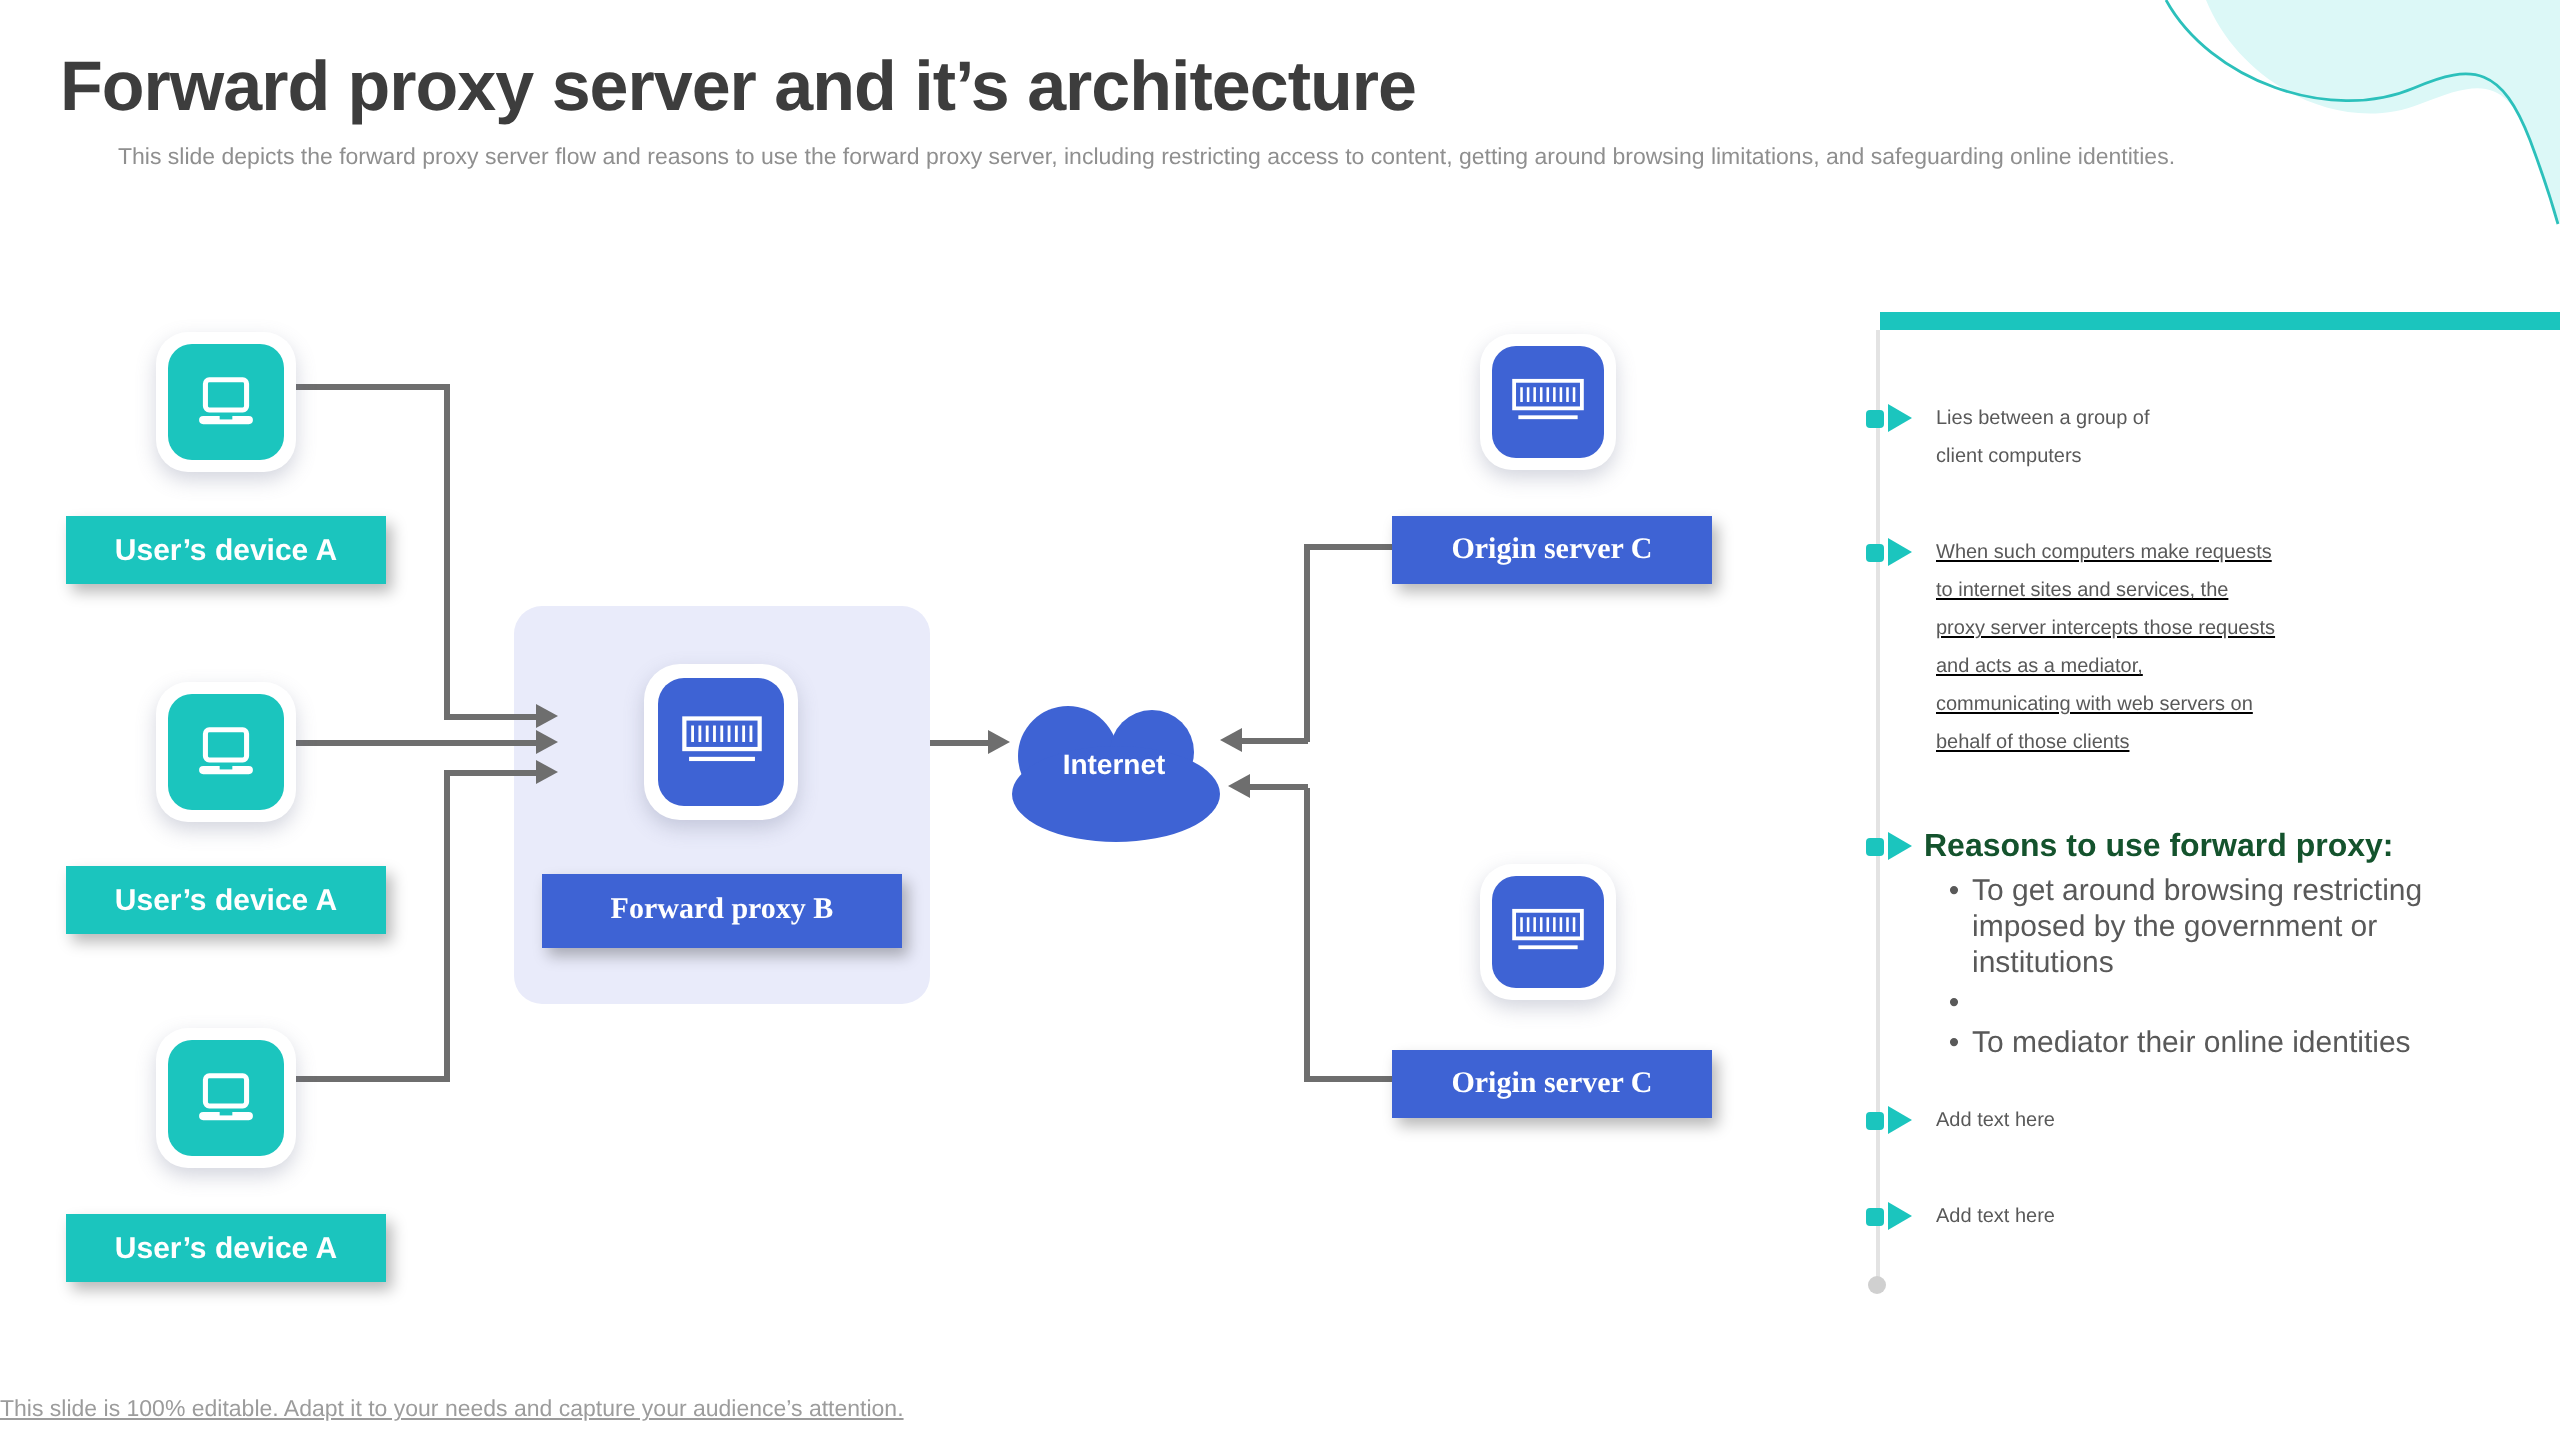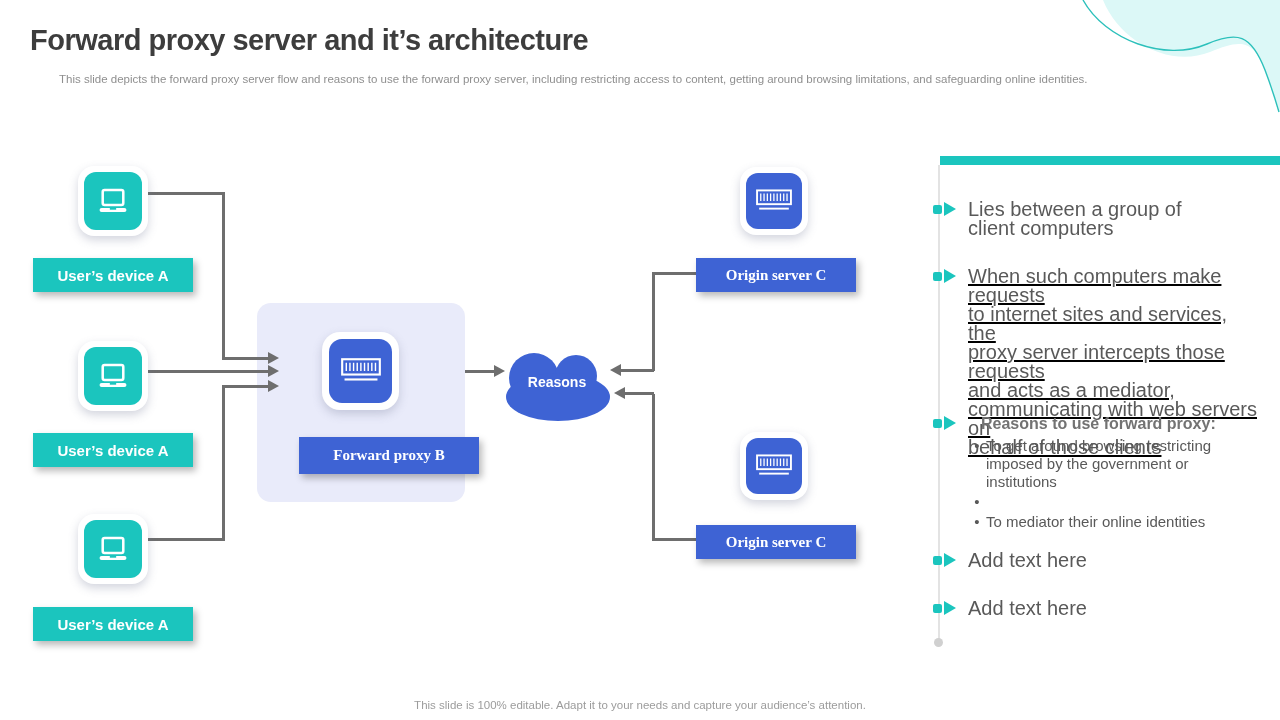--- a/index.html
+++ b/index.html
@@ -1,24 +1,24 @@
 <!DOCTYPE html>
 <html style="--teal: #1BC5BE; --teal_light: #DCF8F7; --teal_stroke: #2CC0BB; --blue: #3E63D4; --lavender: #E9EBFA; --connector: #6E6E6E; --title_text: #3D3D3D; --body_text: #595959; --muted_text: #8F8F8F; --line_gray: #E3E3E3;"><head>
 <meta charset="utf-8">
 <style>
   html,body{margin:0;padding:0;background:#fff;}
   #slide{position:relative;width:1280px;height:720px;background:#fff;overflow:hidden;
          font-family:"Liberation Sans", sans-serif;}
   .abs{position:absolute;}
 
   
-  #title{left:30px;top:24px;font-size:29px;font-weight:700;letter-spacing:-0.5px;
+  #title{left:30px;top:24px;font-size:35px;font-weight:700;letter-spacing:-0.5px;
          color:var(--title_text,#3D3D3D);white-space:nowrap;}
   #subtitle{left:30px;top:73px;font-size:11.5px;color:var(--muted_text,#8F8F8F);white-space:nowrap;margin-left:29px;}
-  #footer{left:0;top:699px;width:100%;text-align:center;font-size:11.5px;color:#9C9C9C;}
+  #footer{left:0;top:699px;width:100%;font-size:11.5px;color:#9C9C9C;text-decoration:underline;}
 
   
   .seg{position:absolute;background:var(--connector,#6E6E6E);}
   .arr-r{position:absolute;width:0;height:0;border-top:6.5px solid transparent;
          border-bottom:6.5px solid transparent;border-left:11px solid var(--connector,#6E6E6E);}
   .arr-l{position:absolute;width:0;height:0;border-top:6.5px solid transparent;
          border-bottom:6.5px solid transparent;border-right:11px solid var(--connector,#6E6E6E);}
 
   
   .card{position:absolute;background:#fff;border-radius:16px;z-index:3;
@@ -42,23 +42,23 @@
   
   #panel-bar{left:940px;top:156px;width:340px;height:9px;background:var(--teal,#1BC5BE);}
   #panel-line{left:938px;top:165px;width:2px;height:479px;background:var(--line_gray,#E3E3E3);}
   #panel-dot{left:934px;top:638px;width:9px;height:9px;border-radius:50%;background:#D0D0D0;}
 
   .bullet-row{position:absolute;left:933px;display:flex;align-items:flex-start;width:325px;}
   .marker{display:flex;align-items:center;margin-top:2px;flex:0 0 auto;}
   .msq{width:9px;height:9px;border-radius:2px;background:var(--teal,#1BC5BE);display:inline-block;}
   .mtri{width:0;height:0;border-top:7px solid transparent;border-bottom:7px solid transparent;
         border-left:12px solid var(--teal,#1BC5BE);display:inline-block;margin-left:2px;}
-  .btext{margin-left:12px;font-size:20px;line-height:19px;color:var(--body_text,#595959);
+  .btext{margin-left:12px;font-size:10px;line-height:19px;color:var(--body_text,#595959);
          white-space:pre-line;}
-  .bhead{margin-left:25px;font-size:16px;line-height:20px;font-weight:700;color:#737373;}
+  .bhead{margin-left:6px;font-size:16px;line-height:20px;font-weight:700;color:#14532d;}
   .subitem{display:flex;align-items:flex-start;margin-top:2px;}
   .subdot{width:18px;text-align:center;color:var(--body_text,#595959);font-size:15px;line-height:18px;flex:0 0 auto;}
   .subtext{font-size:15px;line-height:18px;color:var(--body_text,#595959);white-space:pre-line;}
 
   #cloud-label{left:498px;top:342px;width:118px;height:80px;z-index:3;display:flex;
                align-items:center;justify-content:center;color:#fff;font-weight:700;font-size:14px;}
 </style>
 </head>
 <body>
 
@@ -134,30 +134,30 @@
   <div class="abs" id="proxy-box"></div>
   <div class="card" style="left:322px;top:332px;width:77px;height:78px;border-radius:18px;">
     <div class="chip blue" style="width:63px;height:64px;">
       <svg width="40" height="26" viewBox="0 0 34 22">
         <rect x="1" y="1" width="32" height="13" fill="none" stroke="#fff" stroke-width="1.8"></rect>
         <path d="M4.5 4 v7 M7.6 4 v7 M10.7 4 v7 M13.8 4 v7 M16.9 4 v7 M20 4 v7 M23.1 4 v7 M26.2 4 v7 M29.3 4 v7" stroke="#fff" stroke-width="1.2" fill="none"></path>
         <rect x="3" y="17.3" width="28" height="1.8" fill="#fff"></rect>
       </svg>
     </div>
   </div>
-  <div class="plate blue" style="left:271px;top:437px;width:180px;height:37px;margin-left:28px;">Forward proxy B</div>
+  <div class="plate blue" style="left:271px;top:437px;width:180px;height:37px;">Forward proxy B</div>
 
   <svg class="abs" style="left:498px;top:342px;z-index:2;" width="118" height="80" viewBox="0 0 118 80">
     <g style="fill:var(--blue,#3E63D4)">
       <circle cx="36" cy="36" r="25"></circle>
       <circle cx="78" cy="34" r="21"></circle>
       <ellipse cx="60" cy="55" rx="52" ry="24"></ellipse>
     </g>
   </svg>
-  <div class="abs" id="cloud-label">Reasons</div>
+  <div class="abs" id="cloud-label">Internet</div>
 
   <div class="card" style="left:740px;top:167px;width:68px;height:68px;">
     <div class="chip blue" style="width:56px;height:56px;border-radius:12px;">
       <svg width="36" height="24" viewBox="0 0 34 22">
         <rect x="1" y="1" width="32" height="13" fill="none" stroke="#fff" stroke-width="1.8"></rect>
         <path d="M4.5 4 v7 M7.6 4 v7 M10.7 4 v7 M13.8 4 v7 M16.9 4 v7 M20 4 v7 M23.1 4 v7 M26.2 4 v7 M29.3 4 v7" stroke="#fff" stroke-width="1.2" fill="none"></path>
         <rect x="3" y="17.3" width="28" height="1.8" fill="#fff"></rect>
       </svg>
     </div>
   </div>

